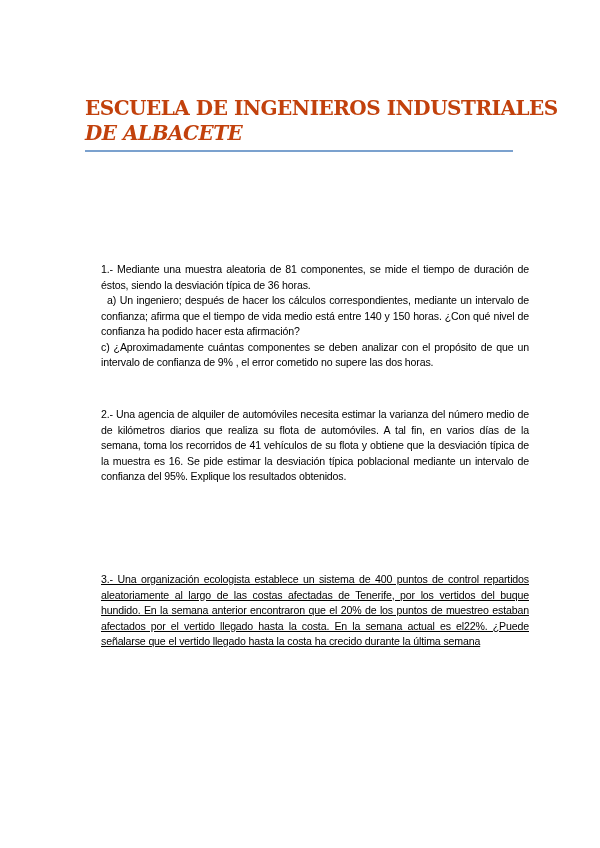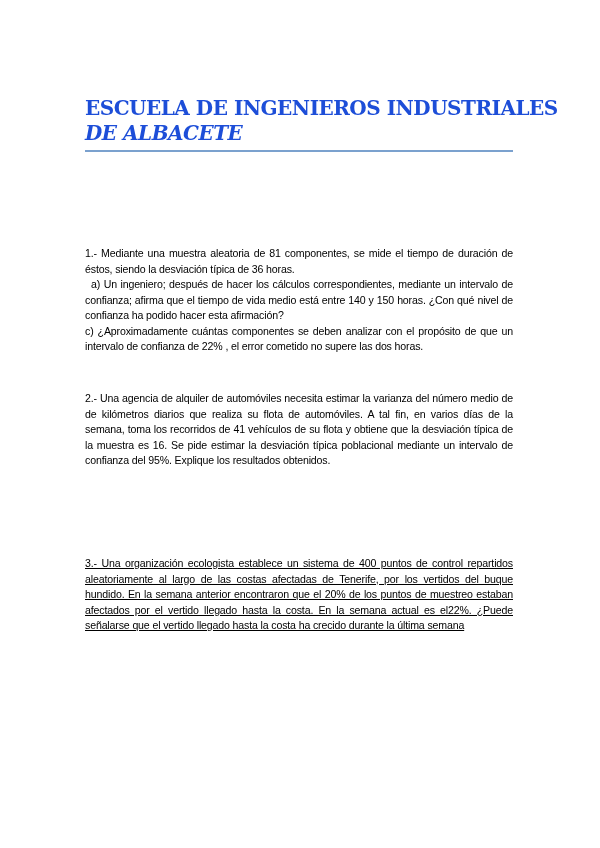--- a/index.html
+++ b/index.html
@@ -14,21 +14,21 @@
       overflow: hidden;
     }
     .page {
       position: absolute;
       left: 85px;
       top: 96px;
       width: 428px;
     }
     .title {
       font-family: "DejaVu Serif", "Liberation Serif", serif;
-      color: #1d4ed8;
+      color: #c2410c;
       font-size: 20px;
       line-height: 25px;
       letter-spacing: -0.5px;
       margin: 0;
     }
     .title .line {
       display: block;
       text-align: justify;
       text-align-last: justify;
       white-space: nowrap;
@@ -43,21 +43,21 @@
       opacity: 0.75;
       margin-top: 4px;
       width: 428px;
     }
     .question {
       font-family: "Liberation Sans", sans-serif;
       font-size: 10.6px;
       line-height: 15.5px;
       color: #000000;
       text-align: justify;
-      margin: 0;
+      margin: 16px;
       letter-spacing: -0.15px;
     }
     .q1 { position: absolute; top: 150px; left: 0; width: 428px; }
     .q2 { position: absolute; top: 295px; left: 0; width: 428px; }
     .q3 { position: absolute; top: 460px; left: 0; width: 428px; text-decoration: underline; }
     .question p {
       margin: 0;
     }
   </style>
 </head>
@@ -66,21 +66,21 @@
 <div class="page">
   <h1 class="title">
     <span class="line">ESCUELA DE INGENIEROS INDUSTRIALES</span>
     <span class="line left">DE ALBACETE</span>
   </h1>
   <div class="title-rule"></div>
 
   <div class="question q1">
     <p>1.- Mediante una muestra aleatoria de 81 componentes, se mide el tiempo de duración de éstos, siendo la desviación típica de 36 horas.</p>
     <p style="text-indent:6px;">a) Un ingeniero; después de hacer los cálculos correspondientes, mediante un intervalo de confianza; afirma que el tiempo de vida medio está entre 140 y 150 horas. ¿Con qué nivel de confianza ha podido hacer esta afirmación?</p>
-    <p>c) ¿Aproximadamente cuántas componentes se deben analizar con el propósito de que un intervalo de confianza de 22% , el error cometido no supere las dos horas.</p>
+    <p>c) ¿Aproximadamente cuántas componentes se deben analizar con el propósito de que un intervalo de confianza de 9% , el error cometido no supere las dos horas.</p>
   </div>
 
   <div class="question q2">
     <p>2.- Una agencia de alquiler de automóviles necesita estimar la varianza del número medio de de kilómetros diarios que realiza su flota de automóviles. A tal fin, en varios días de la semana, toma los recorridos de 41 vehículos de su flota y obtiene que la desviación típica de la muestra es 16. Se pide estimar la desviación típica poblacional mediante un intervalo de confianza del 95%. Explique los resultados obtenidos.</p>
   </div>
 
   <div class="question q3">
     <p>3.- Una organización ecologista establece un sistema de 400 puntos de control repartidos aleatoriamente al largo de las costas afectadas de Tenerife, por los vertidos del buque hundido. En la semana anterior encontraron que el 20% de los puntos de muestreo estaban afectados por el vertido llegado hasta la costa. En la semana actual es el22%. ¿Puede señalarse que el vertido llegado hasta la costa ha crecido durante la última semana</p>
   </div>
 </div>

